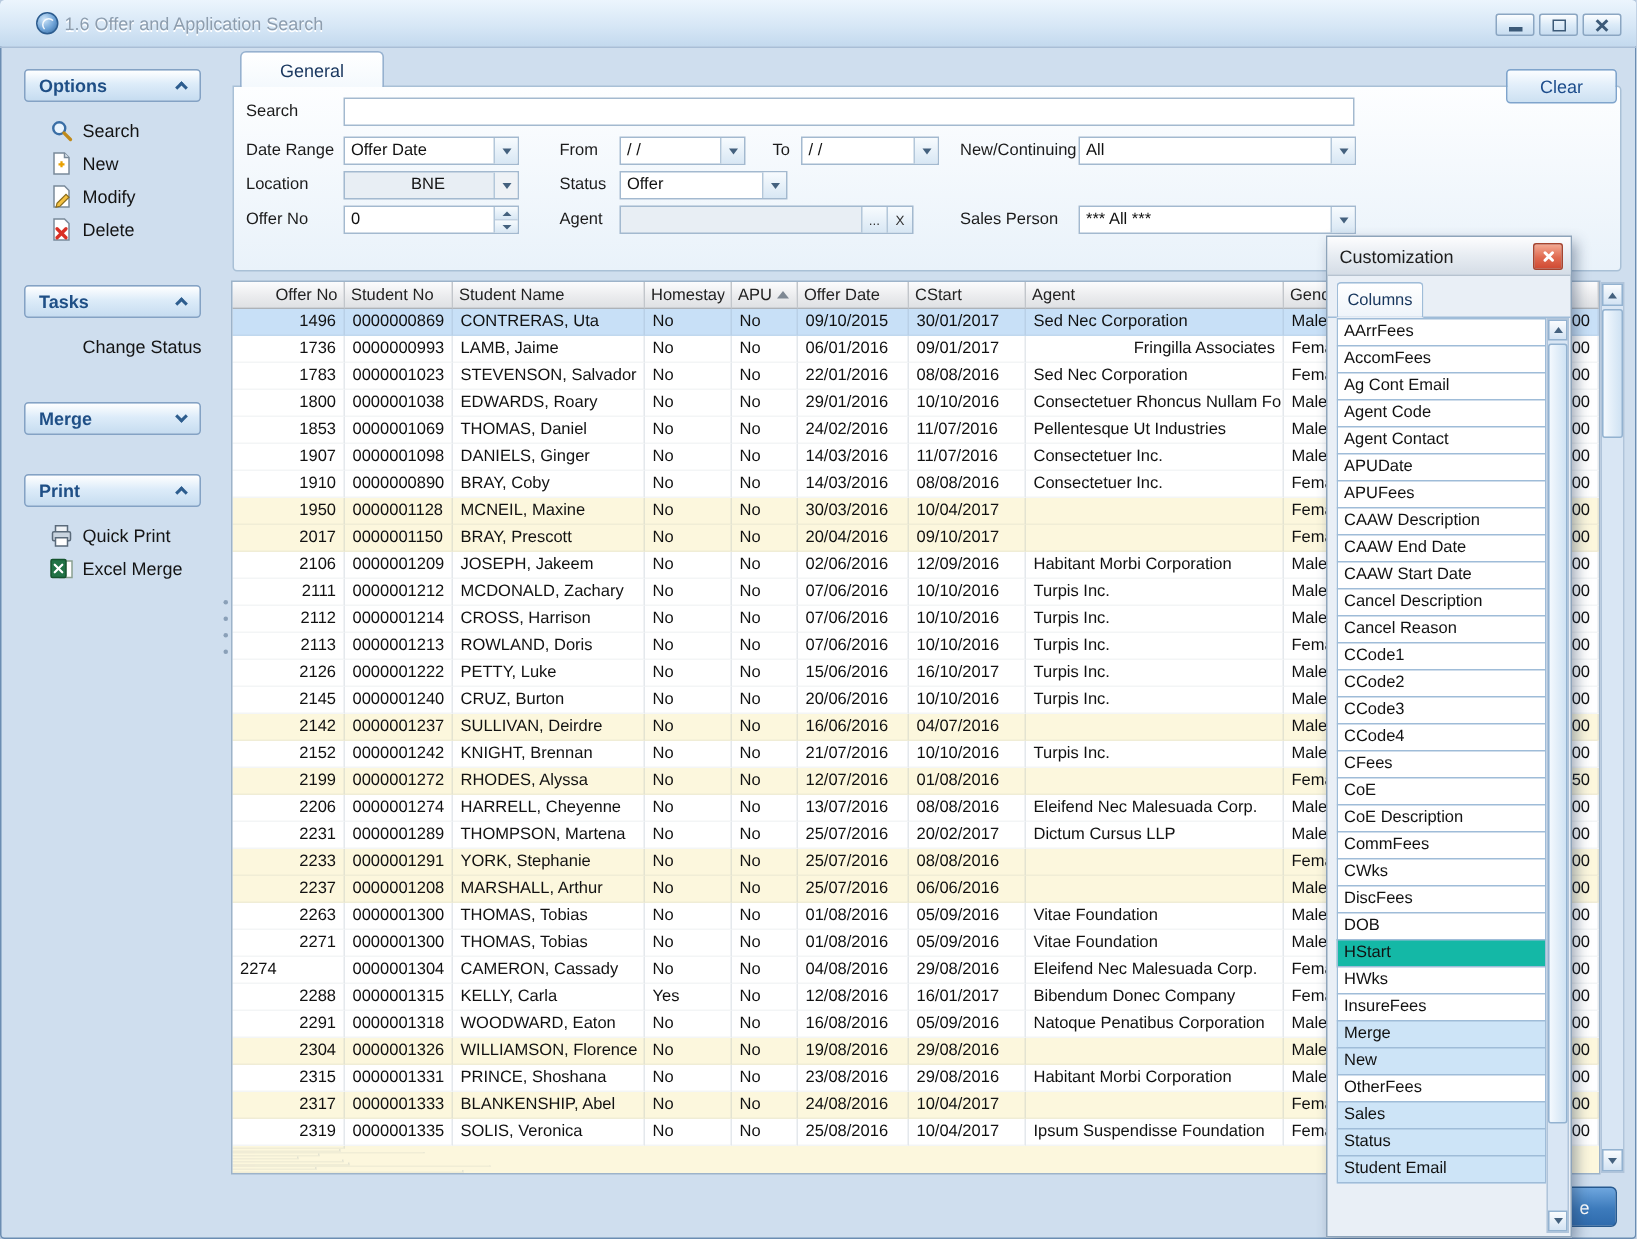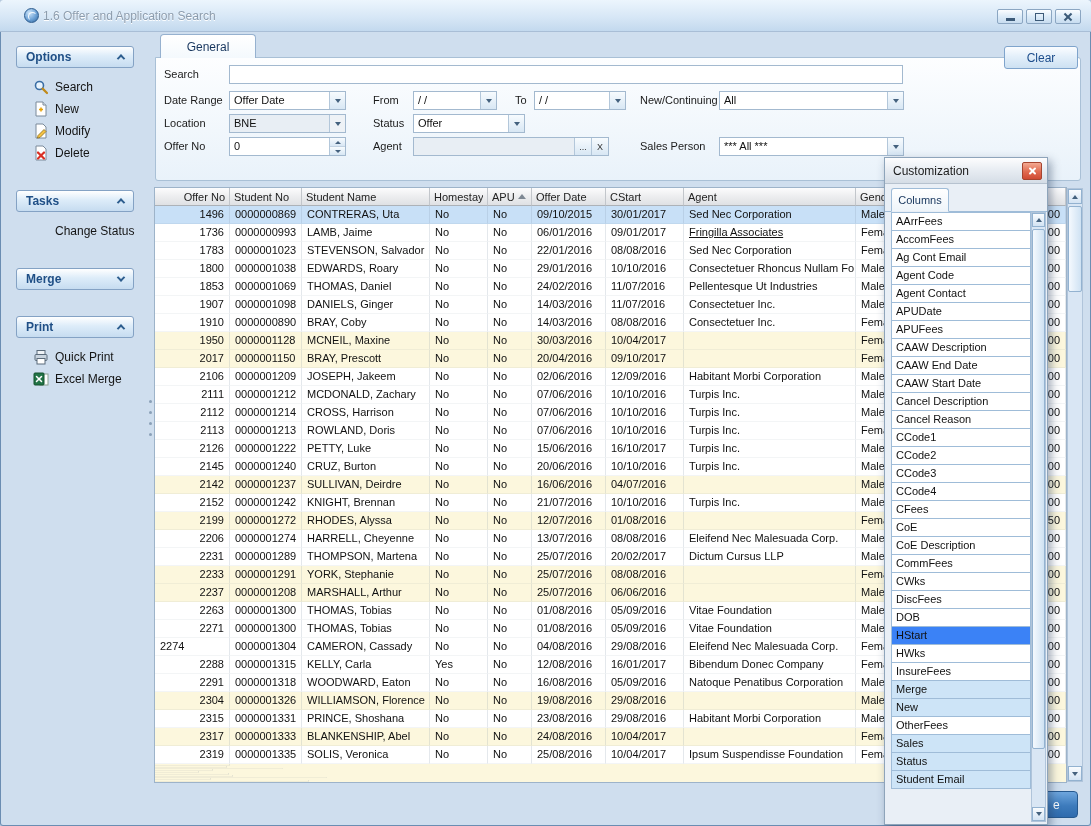--- a/index.html
+++ b/index.html
@@ -57,21 +57,21 @@
   .clear-btn{position:absolute;left:1004px;top:46px;width:74px;height:23px;z-index:4;
     border:1px solid #7fa4cc;border-radius:3px;
     background:linear-gradient(#fbfdff,#e3effa 45%,#cde1f2);
     font-size:12px;color:#1d4d8c;display:flex;align-items:center;justify-content:center;cursor:default;}
   .flabel{position:absolute;font-size:11px;color:#1b1b1b;line-height:19px;white-space:nowrap;}
   .fld{position:absolute;height:19px;border:1px solid #a3b9cf;background:#fff;
     font-size:11px;display:flex;align-items:stretch;}
   .fld .val{flex:1;padding:0 4px;line-height:17px;white-space:nowrap;overflow:hidden;}
   .fld .dbtn{width:16px;border-left:1px solid #b3c7da;background:linear-gradient(#f7fbfe,#d8e7f4);
     display:flex;align-items:center;justify-content:center;}
-  .fld.dim{background:#e8eef4;}
+  .fld.dim{background:#e8eef4;padding-left:40px;}
   .fld.dim .dbtn{background:#eef2f6;}
   .tri-dn{width:0;height:0;border-left:3.5px solid transparent;border-right:3.5px solid transparent;border-top:4px solid #44617e;}
   .tri-up{width:0;height:0;border-left:3.5px solid transparent;border-right:3.5px solid transparent;border-bottom:4px solid #44617e;}
   .spin-btns{width:16px;border-left:1px solid #b3c7da;display:flex;flex-direction:column;}
   .spin-btns span{flex:1;background:linear-gradient(#f7fbfe,#d8e7f4);display:flex;align-items:center;justify-content:center;}
   .spin-btns span+span{border-top:1px solid #c2d2e2;}
   .spin-btns .t{width:0;height:0;border-left:3px solid transparent;border-right:3px solid transparent;}
   .spin-btns .t.u{border-bottom:3.5px solid #44617e;}
   .spin-btns .t.d{border-top:3.5px solid #44617e;}
   .mini-btn{width:17px;border-left:1px solid #b3c7da;background:linear-gradient(#f7fbfe,#d8e7f4);
@@ -396,21 +396,21 @@
           <div class="gc" style="width: 154px; text-align: right; border-right-color: rgba(120, 140, 160, 0.18);">.00</div>
         </div>
         <div class="gr">
           <div class="gc" style="width: 75px; text-align: right;">1736</div>
           <div class="gc" style="width: 72px; text-align: left;">0000000993</div>
           <div class="gc" style="width: 128px; text-align: left;">LAMB, Jaime</div>
           <div class="gc" style="width: 58px; text-align: left;">No</div>
           <div class="gc" style="width: 44px; text-align: left;">No</div>
           <div class="gc" style="width: 74px; text-align: left;">06/01/2016</div>
           <div class="gc" style="width: 78px; text-align: left;">09/01/2017</div>
-          <div class="gc" style="width: 172px; text-align: left; text-decoration: underline;">Fringilla Associates</div>
+          <div class="gc" style="width: 172px; text-align: right;">Fringilla Associates</div>
           <div class="gc" style="width: 56px; text-align: left;">Female</div>
           <div class="gc" style="width: 154px; text-align: right;">.00</div>
         </div>
         <div class="gr">
           <div class="gc" style="width: 75px; text-align: right;">1783</div>
           <div class="gc" style="width: 72px; text-align: left;">0000001023</div>
           <div class="gc" style="width: 128px; text-align: left;">STEVENSON, Salvador</div>
           <div class="gc" style="width: 58px; text-align: left;">No</div>
           <div class="gc" style="width: 44px; text-align: left;">No</div>
           <div class="gc" style="width: 74px; text-align: left;">22/01/2016</div>
@@ -809,21 +809,21 @@
         <div class="cust-item">CCode2</div>
         <div class="cust-item">CCode3</div>
         <div class="cust-item">CCode4</div>
         <div class="cust-item">CFees</div>
         <div class="cust-item">CoE</div>
         <div class="cust-item">CoE Description</div>
         <div class="cust-item">CommFees</div>
         <div class="cust-item">CWks</div>
         <div class="cust-item">DiscFees</div>
         <div class="cust-item">DOB</div>
-        <div class="cust-item" style="background: #3b82f6;">HStart</div>
+        <div class="cust-item" style="background: #14b8a6;">HStart</div>
         <div class="cust-item">HWks</div>
         <div class="cust-item">InsureFees</div>
         <div class="cust-item" style="background: rgb(205, 228, 247);">Merge</div>
         <div class="cust-item" style="background: rgb(205, 228, 247);">New</div>
         <div class="cust-item">OtherFees</div>
         <div class="cust-item" style="background: rgb(205, 228, 247);">Sales</div>
         <div class="cust-item" style="background: rgb(205, 228, 247);">Status</div>
         <div class="cust-item" style="background: rgb(205, 228, 247);">Student Email</div>
       </div>
     <div class="dlg-scroll">

